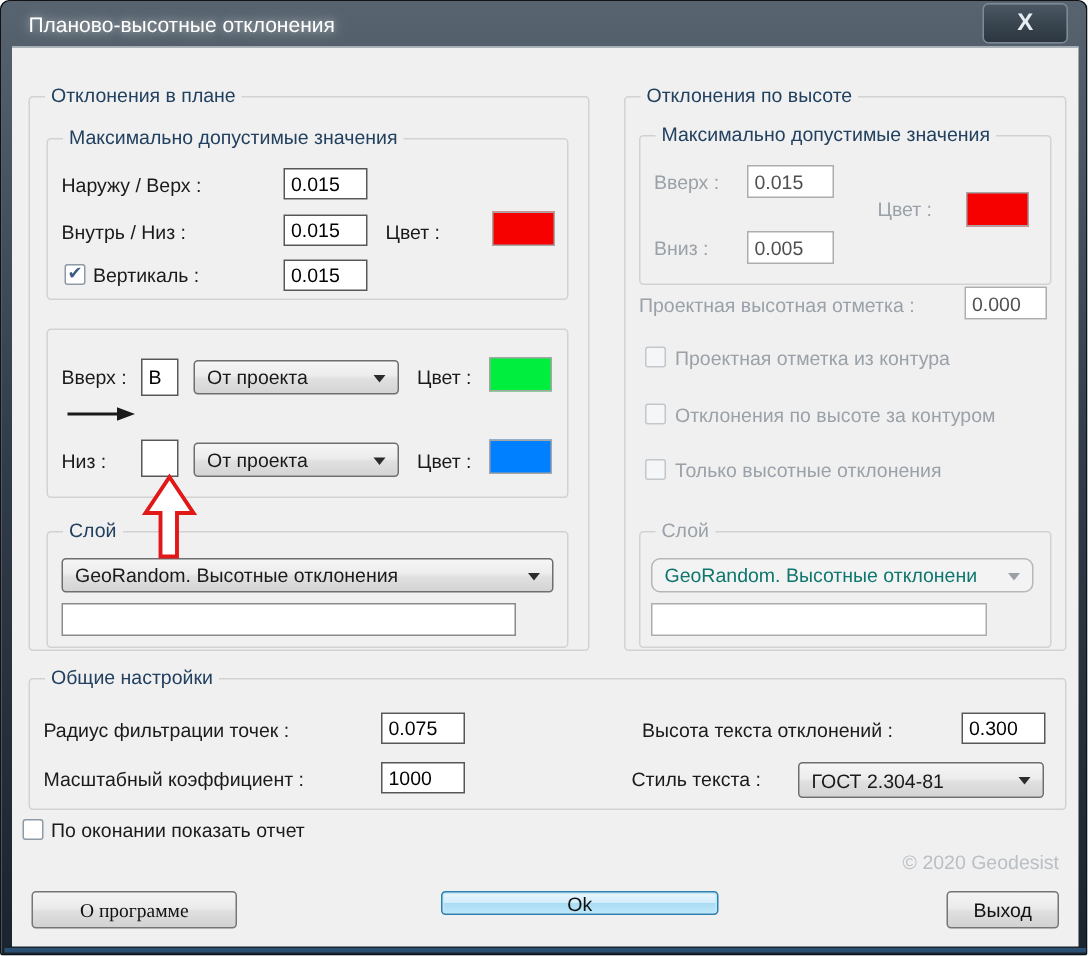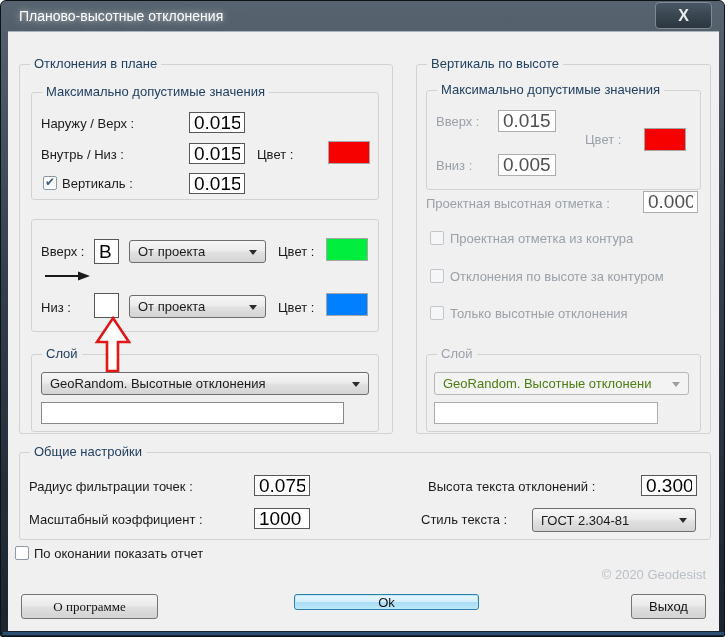--- a/index.html
+++ b/index.html
@@ -36,36 +36,36 @@
     position:absolute; top:-9px; left:10px; background:#f0f0f0; padding:0 4px;
     color:#22405f; white-space:nowrap;
   }
   .group-label.dis { color:#9aa1a8; }
 
   .lbl { position:absolute; white-space:nowrap; }
   .lbl.dis { color:#9aa1a8; }
 
   input.tbox {
     position:absolute; border:1px solid #575757; background:#fff; color:#000;
-    font-family:"Liberation Sans", sans-serif; font-size:19px; padding:0 4px; outline:none;
+    font-family:"Liberation Sans", sans-serif; font-size:13px; padding:0 4px; outline:none;
   }
   input.tbox.dis { border-color:#adadad; color:#4f4f4f; }
 
   .combo {
     position:absolute; border:1px solid #6e6e6e; border-radius:3px;
     background:linear-gradient(180deg,#f6f6f6 0%, #ececec 45%, #e0e0e0 55%, #d4d4d4 100%);
     display:flex; align-items:center; padding:0 20px 0 8px; overflow:hidden; white-space:nowrap;
     cursor:default;
   }
   .combo .arr {
     position:absolute; right:8px; top:50%; margin-top:-2px;
     width:0; height:0; border-left:4px solid transparent; border-right:4px solid transparent;
     border-top:5px solid #2b2b2b;
   }
-  .combo.dis { border-color:#b7b7b7; background:#f3f3f3; color:#4d7c0f; }
+  .combo.dis { border-color:#b7b7b7; background:#f3f3f3; color:#0f766e;border-radius:6px; }
   .combo.dis .arr { border-top-color:#9aa0a6; }
 
   .swatch { position:absolute; border:1px solid #a6a6a6; }
 
   .cb {
     position:absolute; width:14px; height:14px; background:#fff;
     border:1px solid #8e9aa5; border-radius:2px;
   }
   .cb.checked::before {
     content:"\2714"; position:absolute; left:1px; top:-2px; color:#3c5e85; font-size:12px;
@@ -148,21 +148,21 @@
       <span>GeoRandom. Высотные отклонения</span>
       <span class="arr"></span>
     </div>
     <input class="tbox" type="text" style="left: 33px; top: 370px; width: 303px; height: 22px; border-color: rgb(138, 138, 138);" value="">
 
     <svg style="left:86px;top:283px;" width="38" height="58" viewBox="0 0 38 58">
       <polygon points="19,3 35,27 24,27 24,56 13,56 13,27 3,27" fill="#ffffff" stroke="#e01818" stroke-width="2.6" stroke-linejoin="miter"></polygon>
     </svg>
 
     <div class="group" style="left:408px;top:32px;width:295px;height:370px;">
-      <span class="group-label">Вертикаль по высоте</span>
+      <span class="group-label">Отклонения по высоте</span>
     </div>
 
     <div class="group" style="left:418px;top:58px;width:275px;height:100px;">
       <span class="group-label">Максимально допустимые значения</span>
     </div>
     <div class="lbl dis" style="left:428px;top:82px;">Вверх :</div>
     <input class="tbox dis" type="text" style="left: 490px; top: 78px; width: 58px; height: 22px;" value="0.015">
     <div class="lbl dis" style="left:577px;top:100px;">Цвет :</div>
     <div class="swatch" style="left: 636px; top: 96px; width: 42px; height: 23px; background: rgb(247, 0, 0);"></div>
     <div class="lbl dis" style="left:428px;top:126px;">Вниз :</div>

